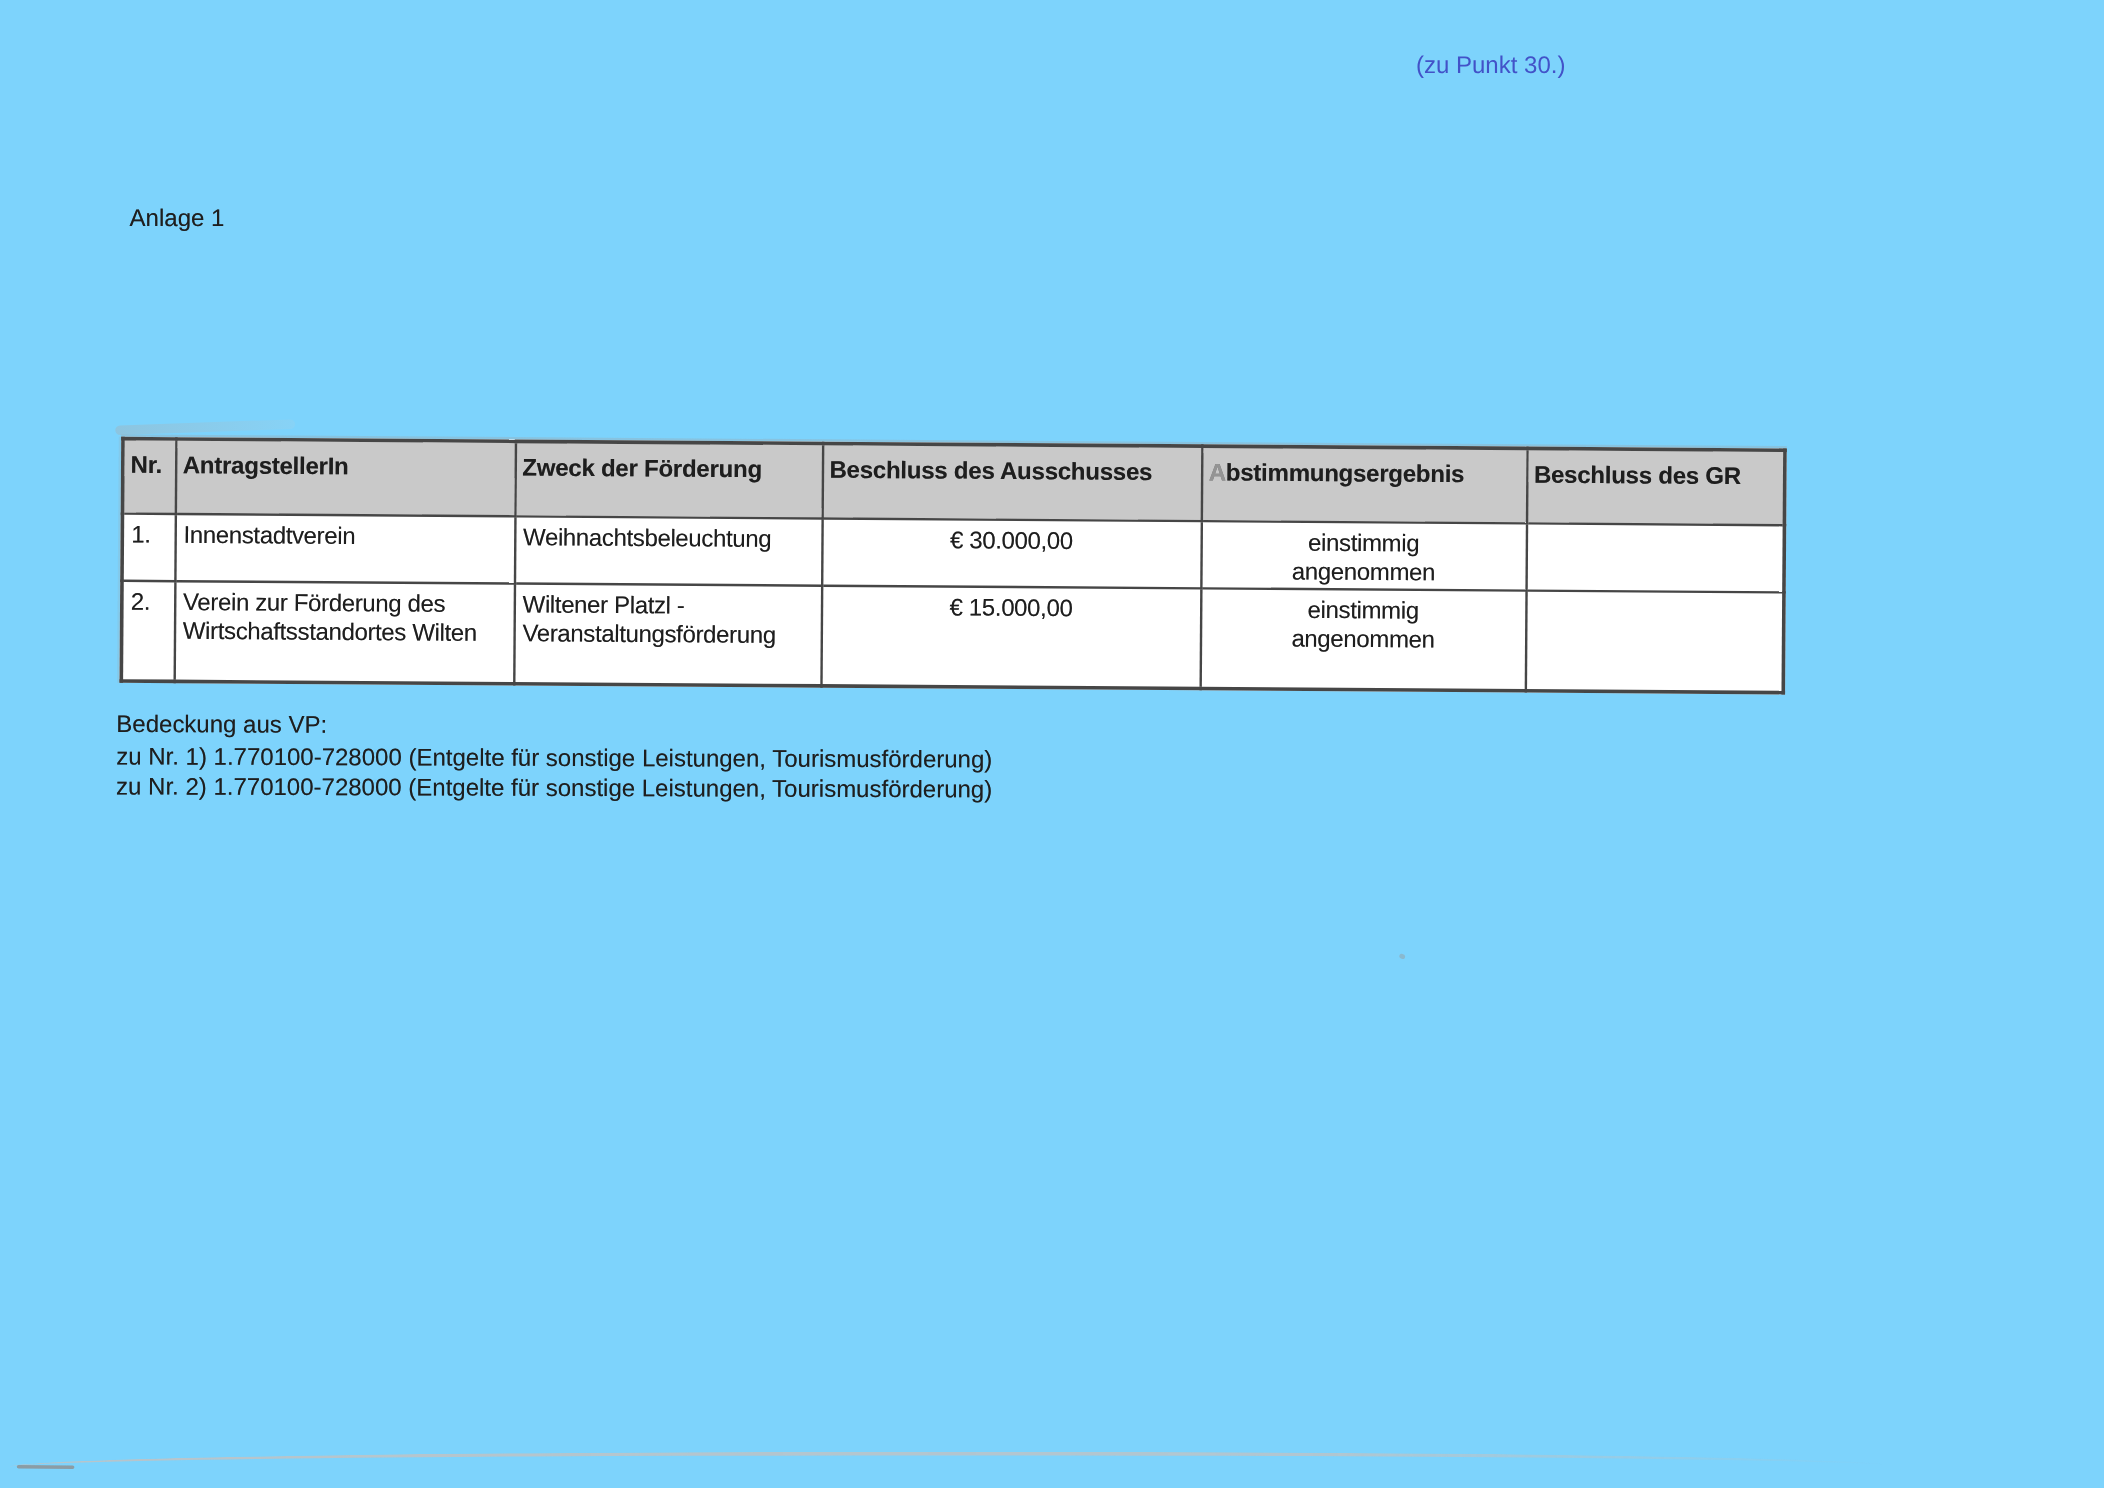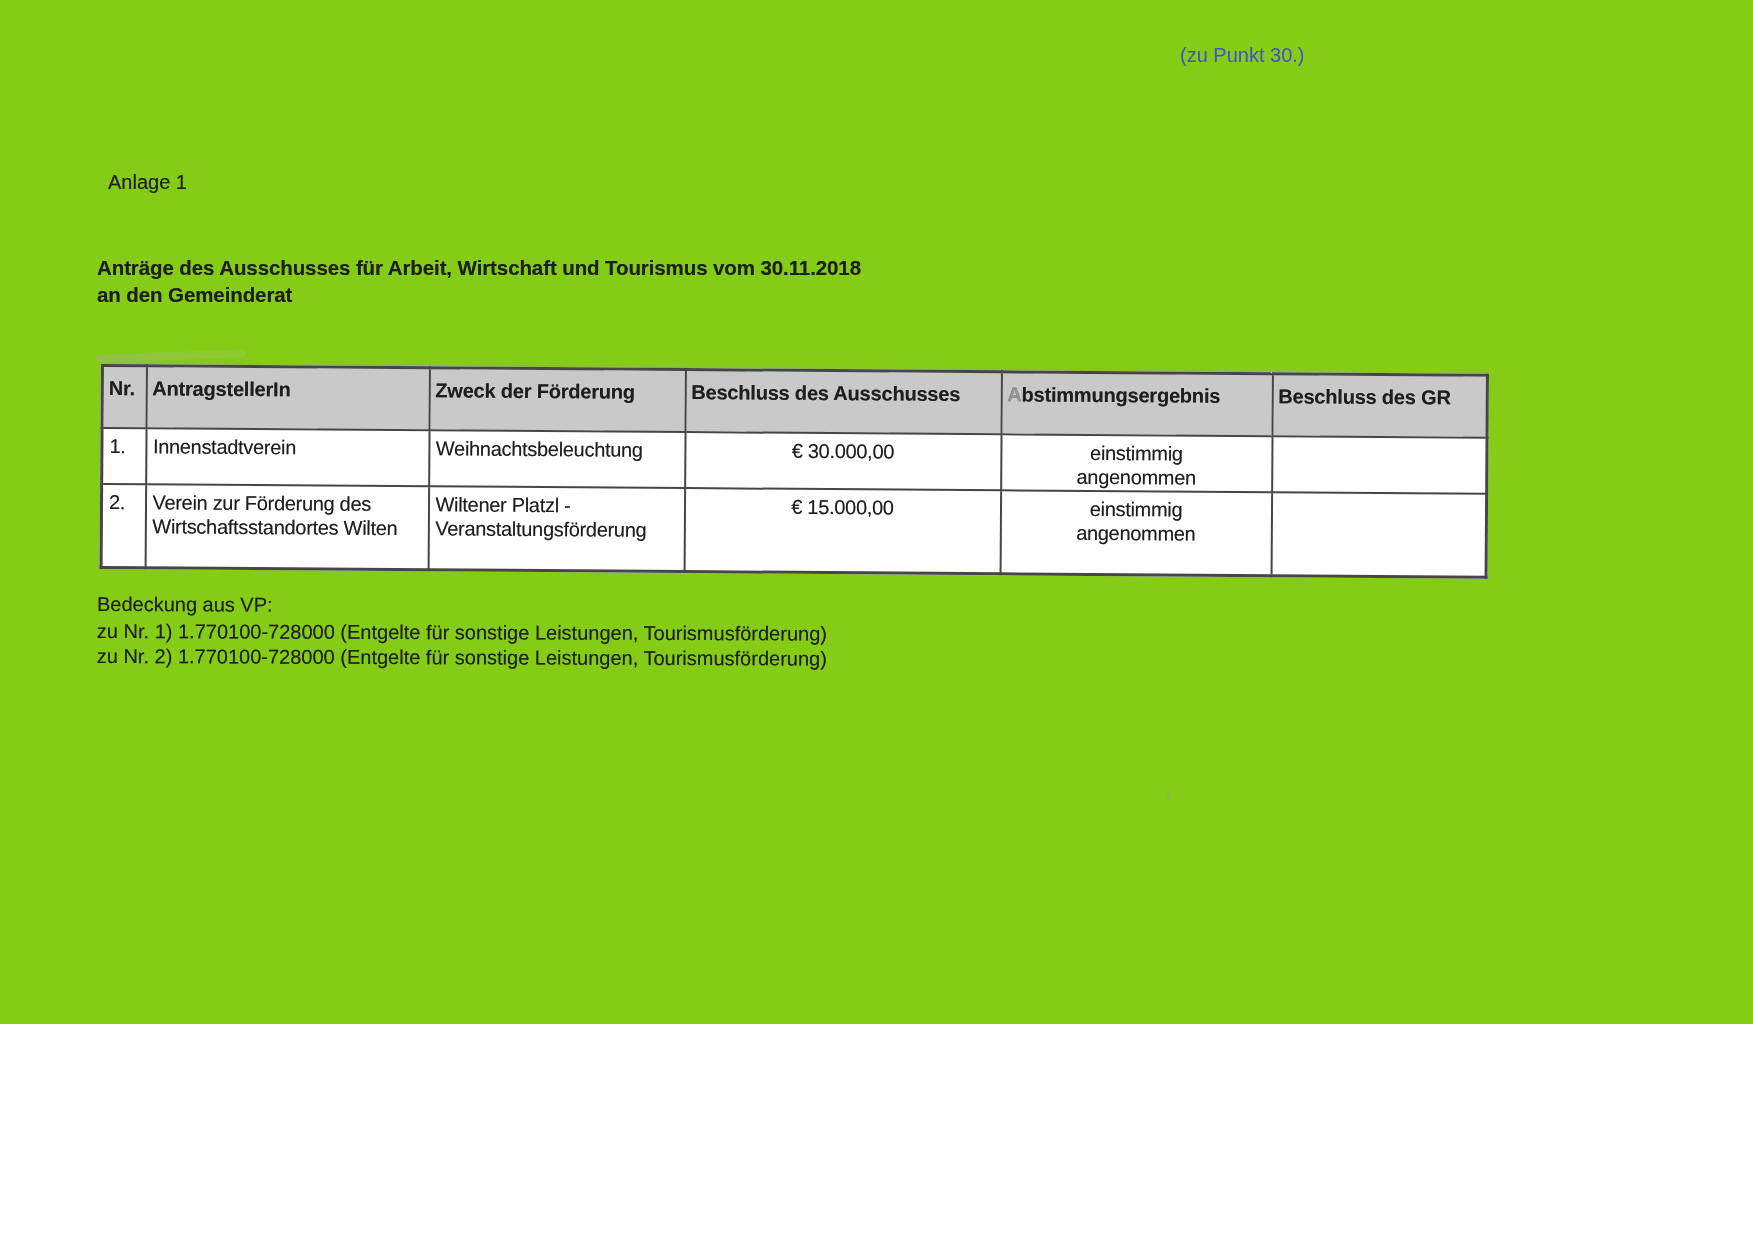--- a/index.html
+++ b/index.html
@@ -1,20 +1,20 @@
 <!DOCTYPE html>
 <html style="--note-blue: #4252c8; --header-bg: #c9c9c9; --text: #1e1e1e; --border: #464646;"><head>
 <meta charset="utf-8">
 <style>
   html, body { margin: 0; padding: 0; background: #ffffff; }
   #page {
     position: relative;
     width: 1753px;
-    height: 1024px;
-    background: #84cc16;
+    height: 1240px;
+    background: #7dd3fc;
     overflow: hidden;
     font-family: "Liberation Sans", sans-serif;
     color: var(--text, #1e1e1e);
     text-shadow: 0 0 0.5px rgba(40,40,40,0.55);
   }
 
   .corner-note {
     position: absolute;
     left: 1180px;
     top: 44px;
@@ -145,24 +145,20 @@
 </style>
 </head>
 <body>
 
 <div id="page">
 
   <div class="corner-note">(zu Punkt 30.)</div>
 
   <div class="annex">Anlage 1</div>
 
-  <div class="title">
-    <div>Anträge des Ausschusses für Arbeit, Wirtschaft und Tourismus vom 30.11.2018</div>
-    <div>an den Gemeinderat</div>
-  </div>
 
   <div class="scan-smudge"></div>
 
   <div class="table-wrap">
     <table class="doc-table">
       <colgroup>
         <col style="width:44px">
           <col style="width:283px">
           <col style="width:256px">
         <col style="width:316px">

